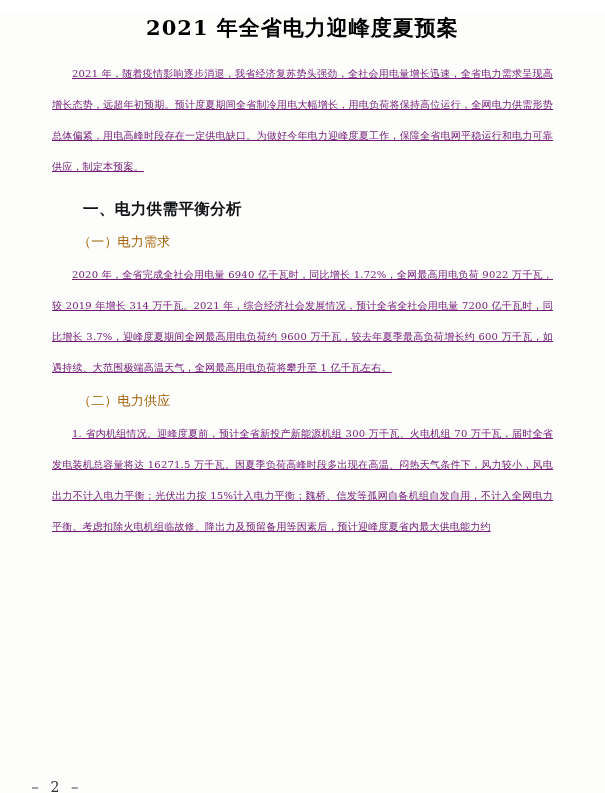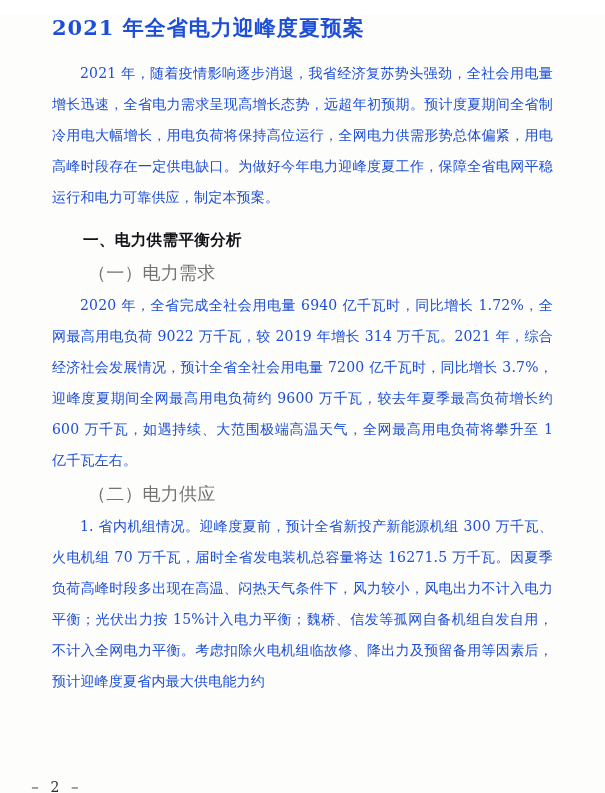--- a/index.html
+++ b/index.html
@@ -16,57 +16,59 @@
   }
   .page {
     position: relative;
     width: 605px;
     height: 793px;
     box-sizing: border-box;
     padding: 0 52px;
     background: #fdfdfb;
   }
   .doc-title {
+    text-align: center;
     font-size: 21px;
     font-weight: bold;
     letter-spacing: 1px;
     margin: 14px 0 0 0;
     padding: 0 0 4px 0;
-    color: #1d4ed8;
+    color: #000000;
     font-family: "DejaVu Serif", "Liberation Serif", serif;
   }
   .body-text {
     margin: 0;
     padding: 0;
   }
   p.para {
     margin: 0 0 2px 0;
-    font-size: 14px;
+    font-size: 10px;
     line-height: 31px;
     text-align: justify;
     text-justify: inter-ideograph;
     text-indent: 2em;
-    color: #1d4ed8;
+    color: #701a75;
     letter-spacing: 0.2px;
+    text-decoration: underline;
   }
   p.heading-1 {
     margin: 11px 0 2px 0;
     font-size: 15.5px;
     line-height: 31px;
     text-indent: 2em;
     font-weight: bold;
     letter-spacing: 0.4px;
     color: #101216;
   }
   p.heading-2 {
     margin: 0 0 2px 0;
-    font-size: 18px;
+    font-size: 13px;
     line-height: 31px;
     text-indent: 2em;
-    color: #737373;
+    color: #a16207;
     letter-spacing: 0.2px;
   }
   .first-block {
     margin-top: 12px;
   }
   .page-footer {
     position: absolute;
     left: 0;
     right: 0;
     bottom: 10px;

